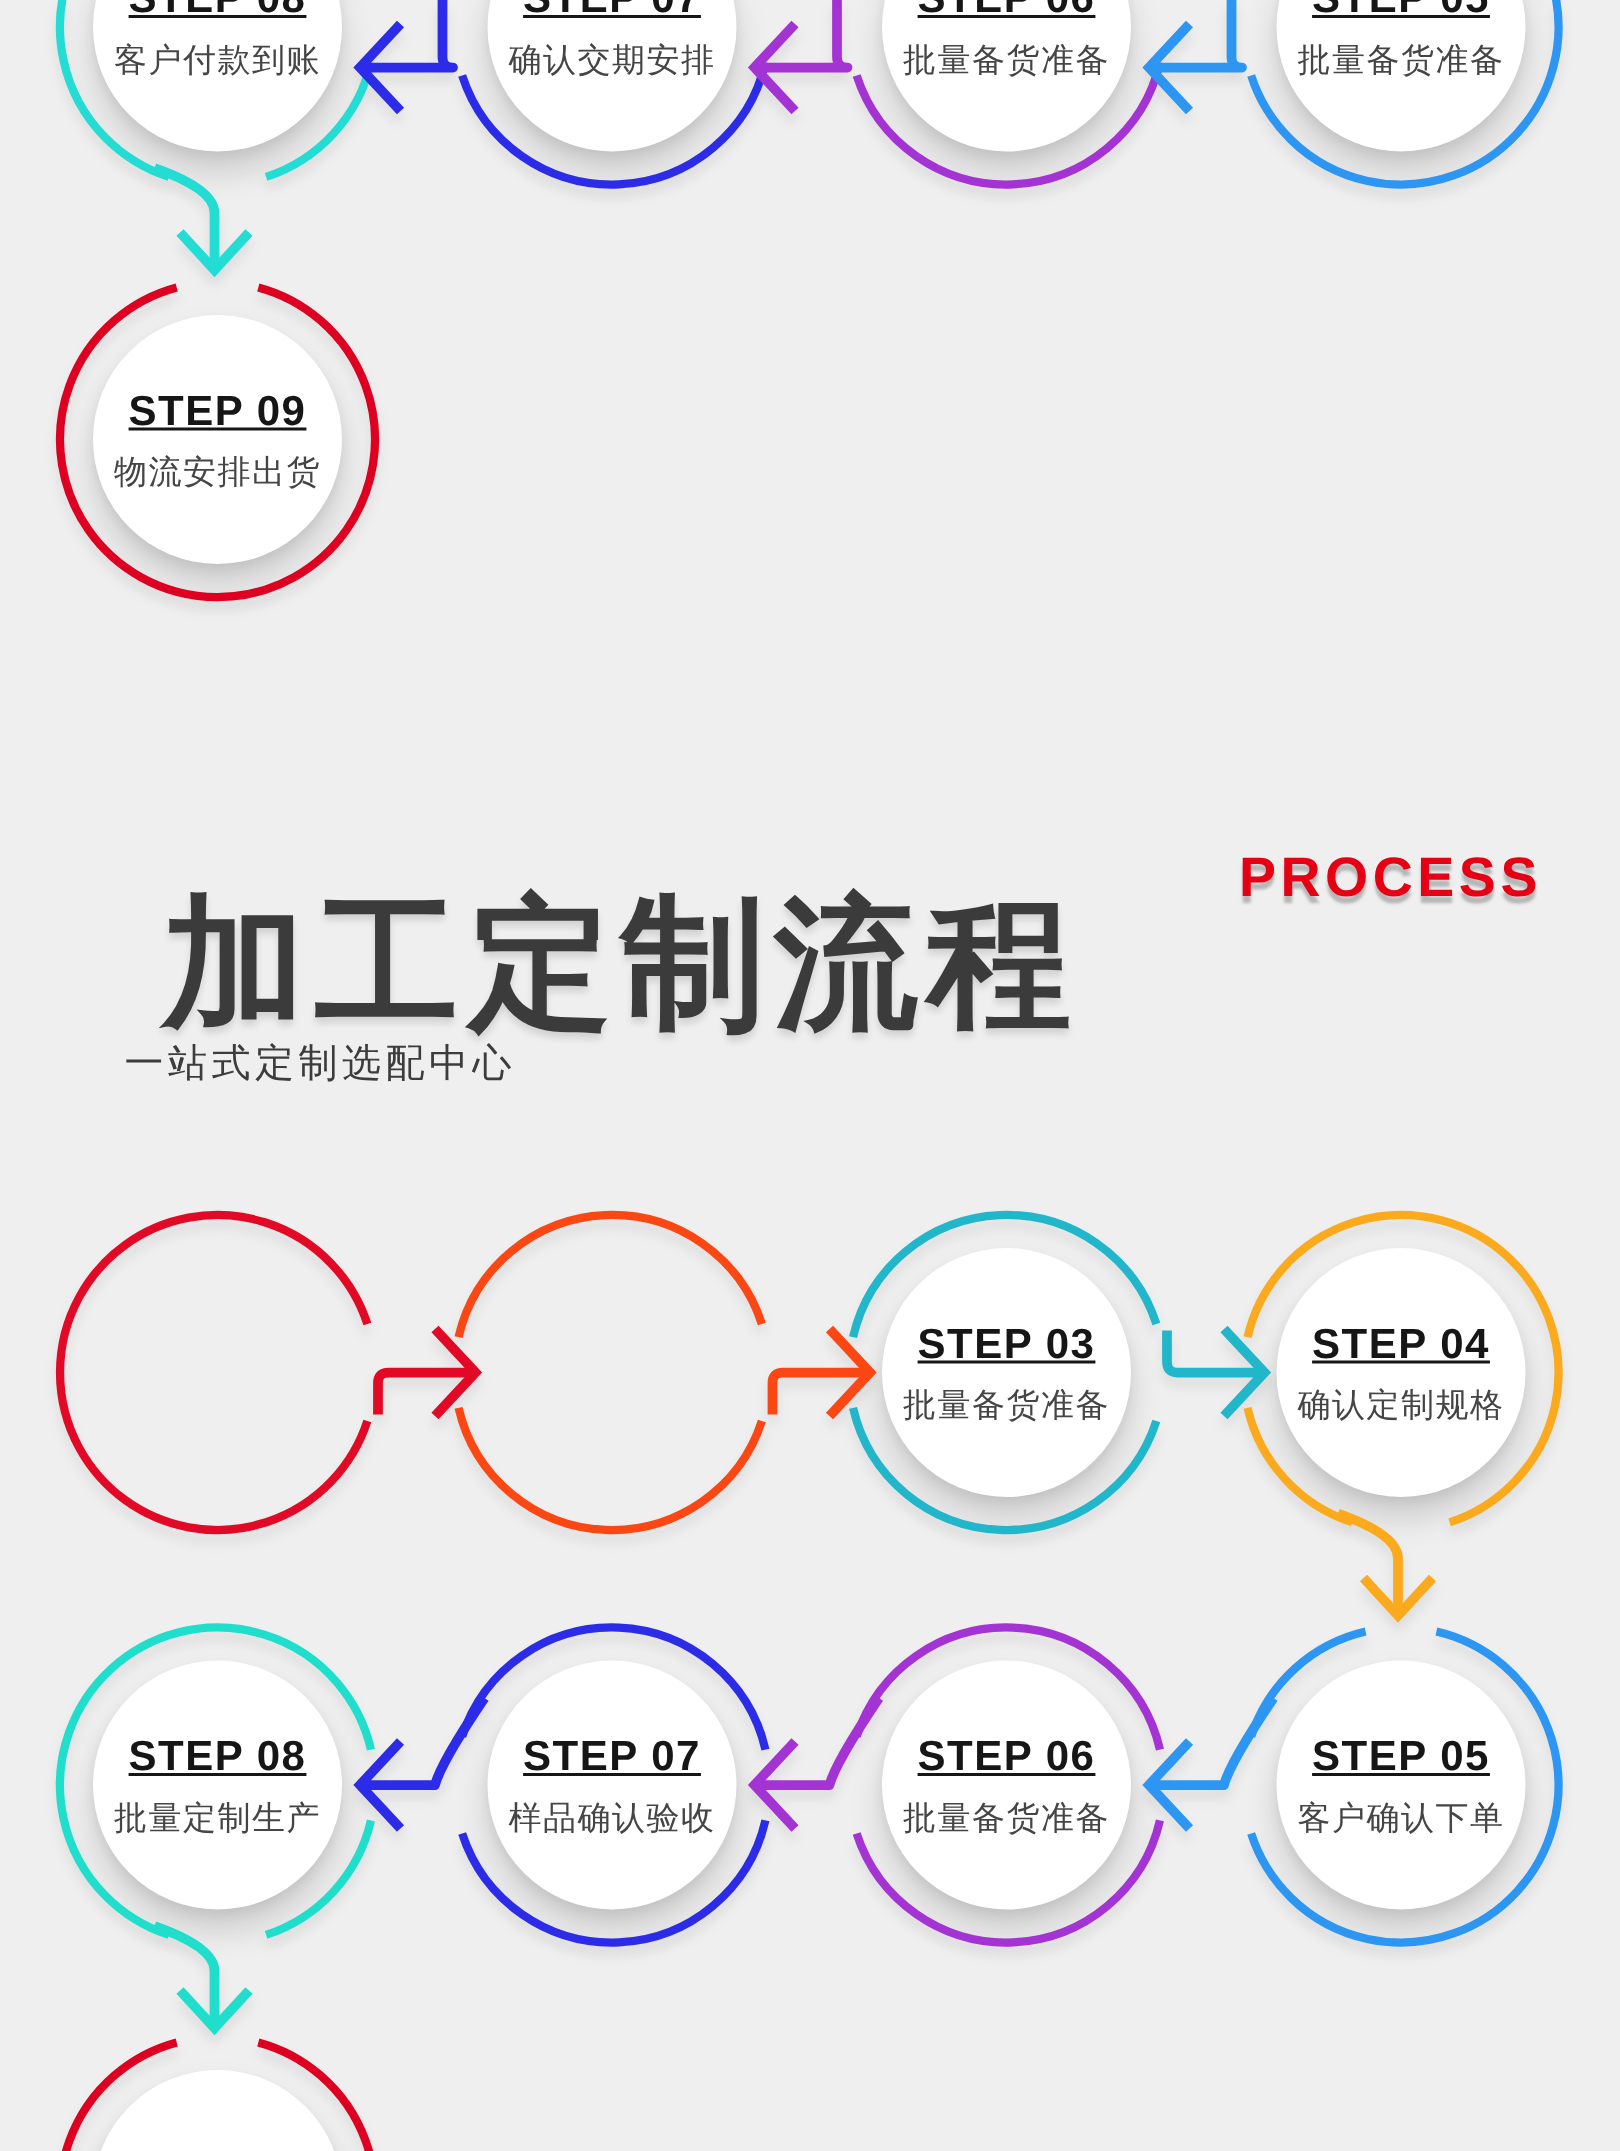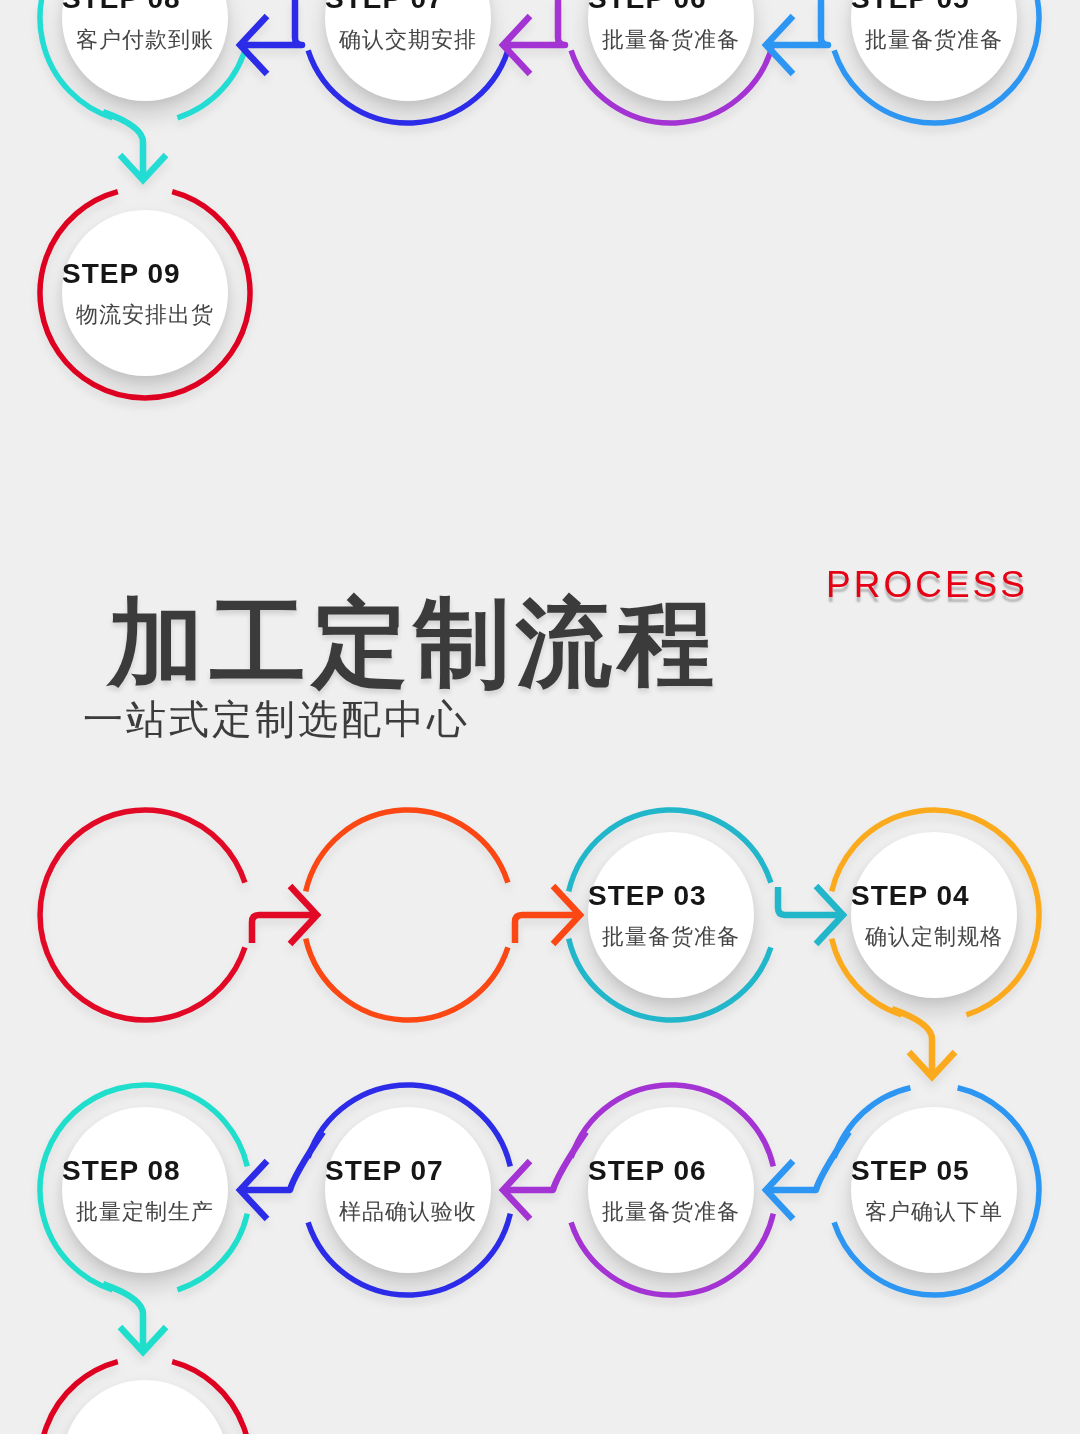--- a/index.html
+++ b/index.html
@@ -7,32 +7,32 @@
     width:1080px;height:1434px;position:relative;overflow:hidden;
     background:#efefef;
     font-family:"Liberation Sans","DejaVu Sans",sans-serif;
   }
   #nodes-layer{position:absolute;left:0;top:0;width:1000px;height:1434px;}
   #diagram-svg{position:absolute;left:0;top:0;
     filter:drop-shadow(0 6px 4px rgba(0,0,0,0.08));}
   .node{position:absolute;width:166px;height:166px;border-radius:50%;
     background:#ffffff;
     box-shadow:0 14px 22px rgba(0,0,0,0.15),0 4px 8px rgba(0,0,0,0.06);}
-  .node-title{position:absolute;top:47px;left:0;width:100%;
-    font-weight:700;font-size:28px;line-height:34px;letter-spacing:1px;color:#161616;}
+  .node-title{position:absolute;top:47px;left:0;width:100%;text-align:center;
+    font-weight:700;font-size:28px;line-height:34px;letter-spacing:1px;color:#161616;text-decoration:underline;}
   .node-labels{position:absolute;top:89px;left:-10px;right:-10px;text-align:center;
     font-size:22px;line-height:31px;color:#454545;letter-spacing:1px;}
   .page-title{position:absolute;left:82px;top:524px;
     font-size:96px;line-height:110px;font-weight:700;letter-spacing:6px;color:#3b3b3b;
     text-shadow:0 4px 5px rgba(0,0,0,0.12);white-space:nowrap;margin-left:26px;}
   .page-tagline{position:absolute;left:826px;top:565px;
-    font-size:37px;line-height:40px;font-weight:400;letter-spacing:3px;color:#e60014;
+    font-size:37px;line-height:40px;font-weight:700;letter-spacing:3px;color:#e60014;
     text-shadow:0 5px 2px rgba(125,125,125,0.5);white-space:nowrap;}
   .page-subtitle{position:absolute;left:83px;top:665px;
-    font-size:40px;line-height:42px;font-weight:400;letter-spacing:3px;color:#3c3c3c;
+    font-size:26px;line-height:42px;font-weight:400;letter-spacing:3px;color:#3c3c3c;
     white-space:nowrap;}
 </style>
 </head>
 <body>
 
 <div>
   <div id="nodes-layer">
       <div class="node" style="left: 62px; top: -65px;">
         <div class="node-title">STEP 08</div>
         <div class="node-labels">

